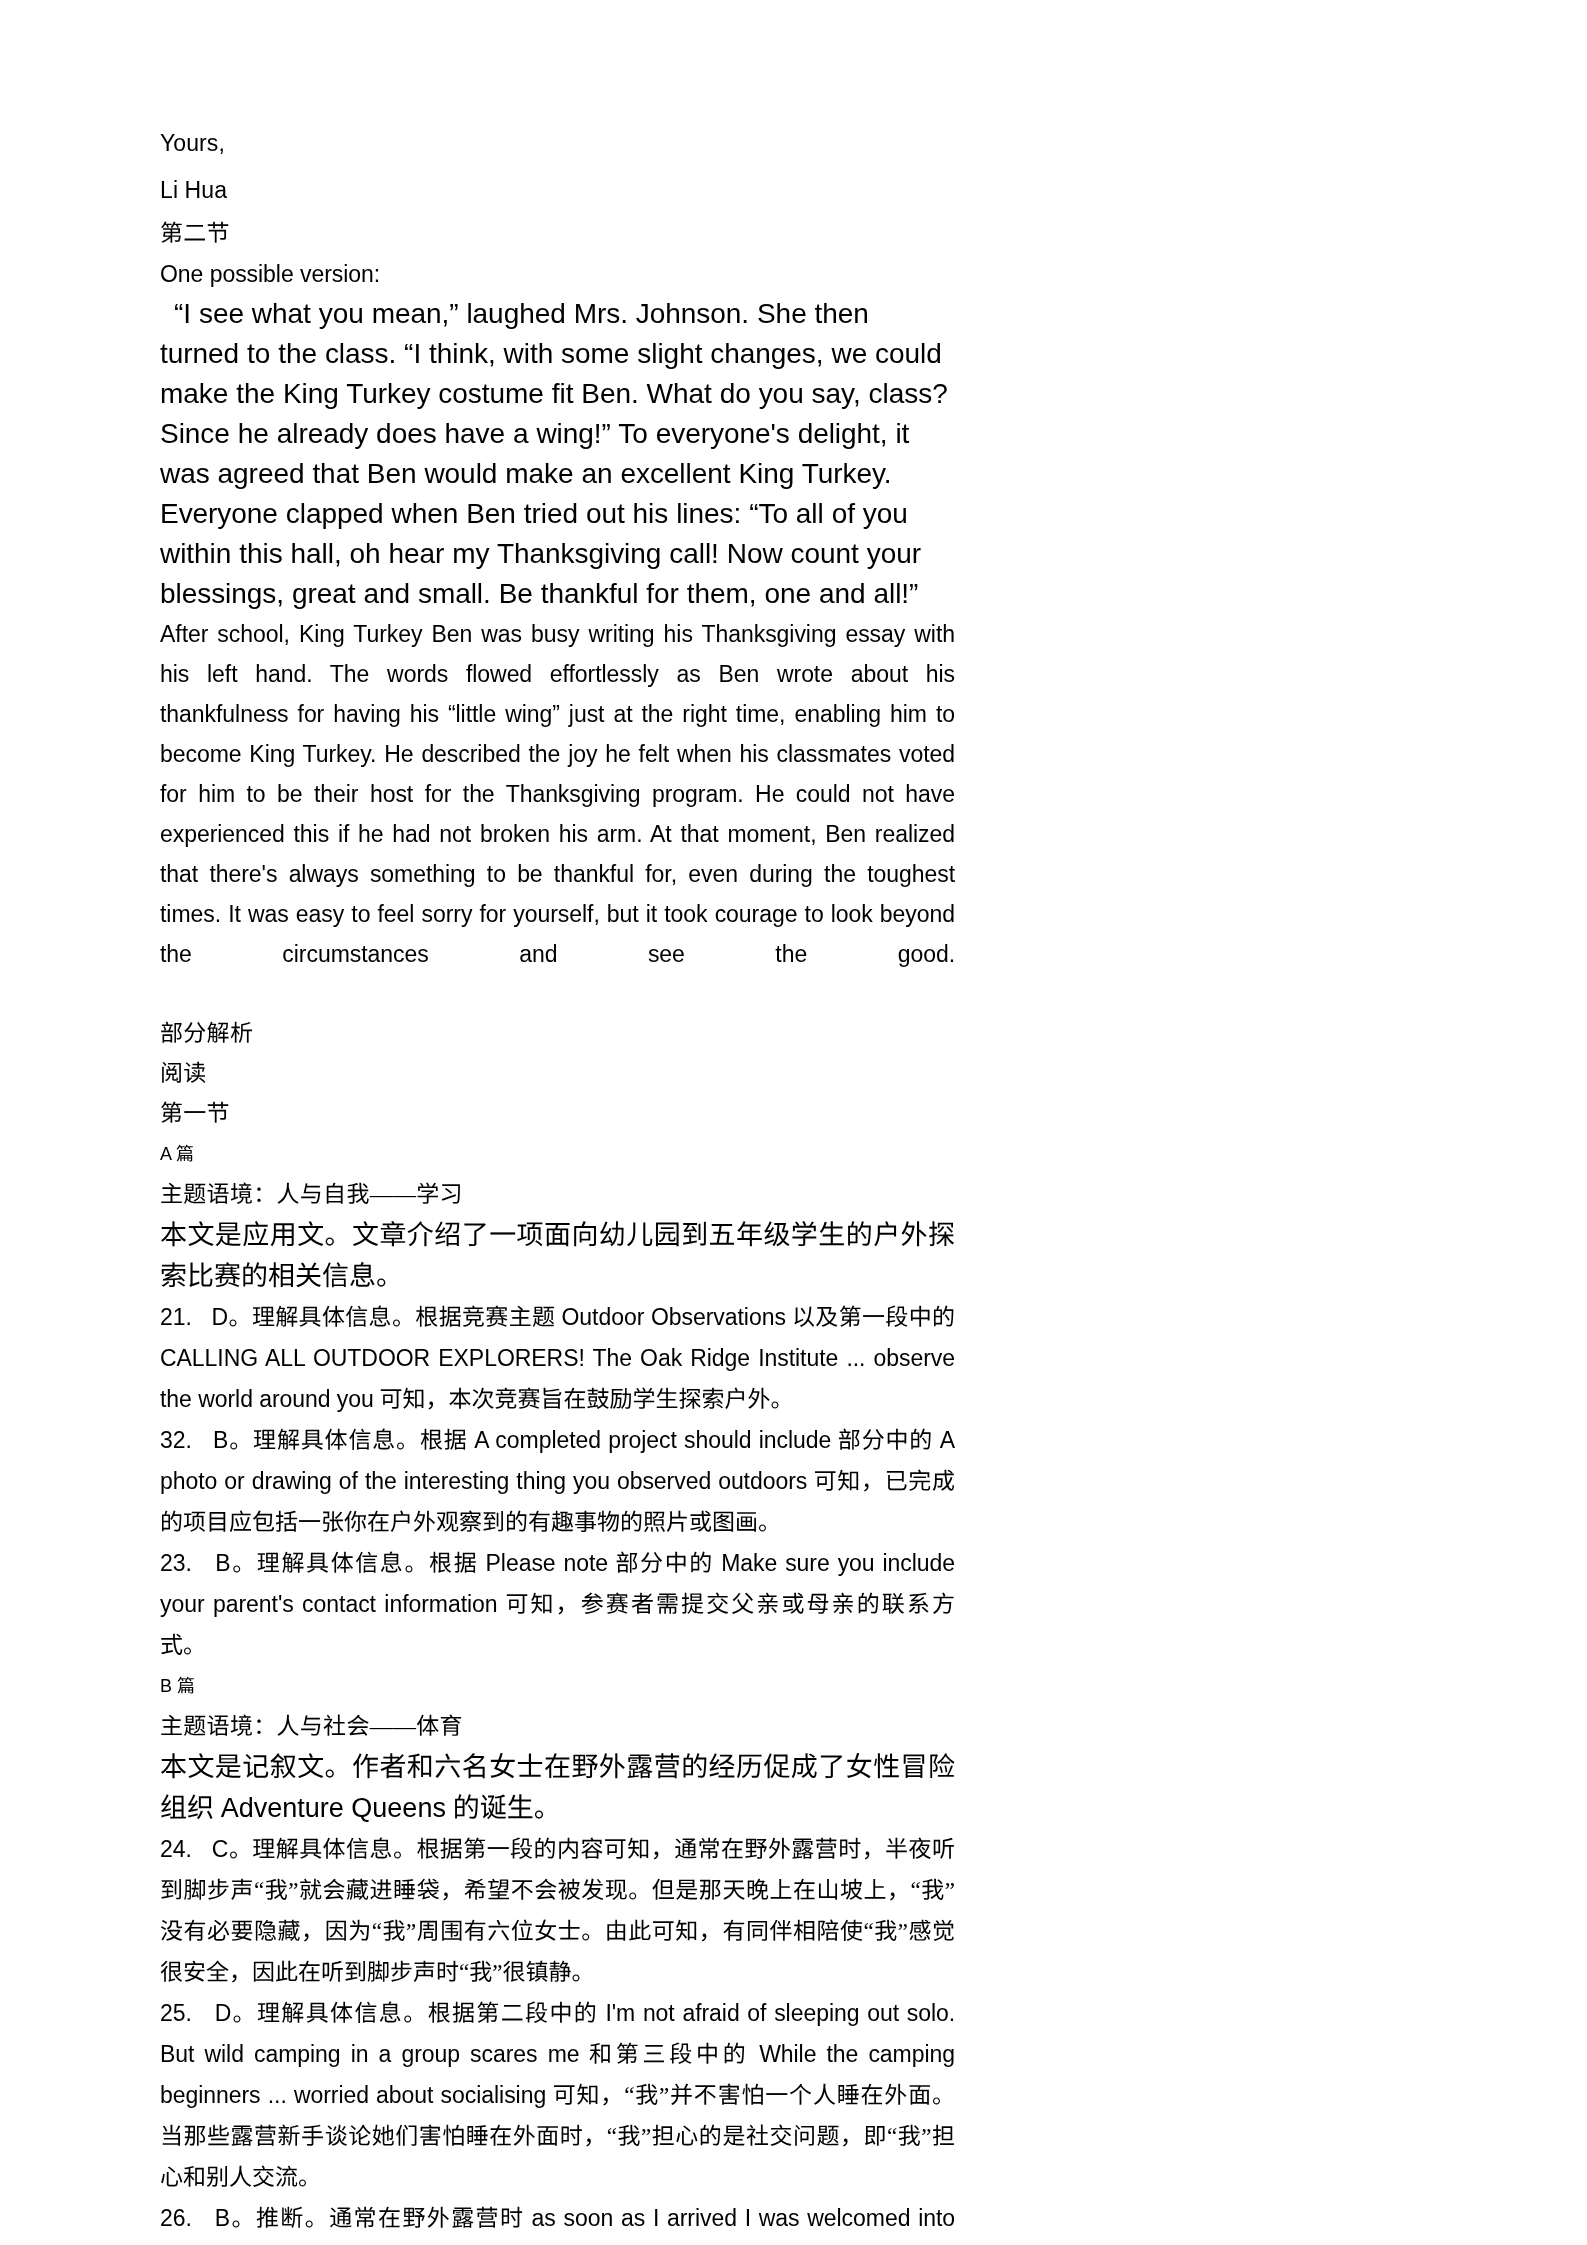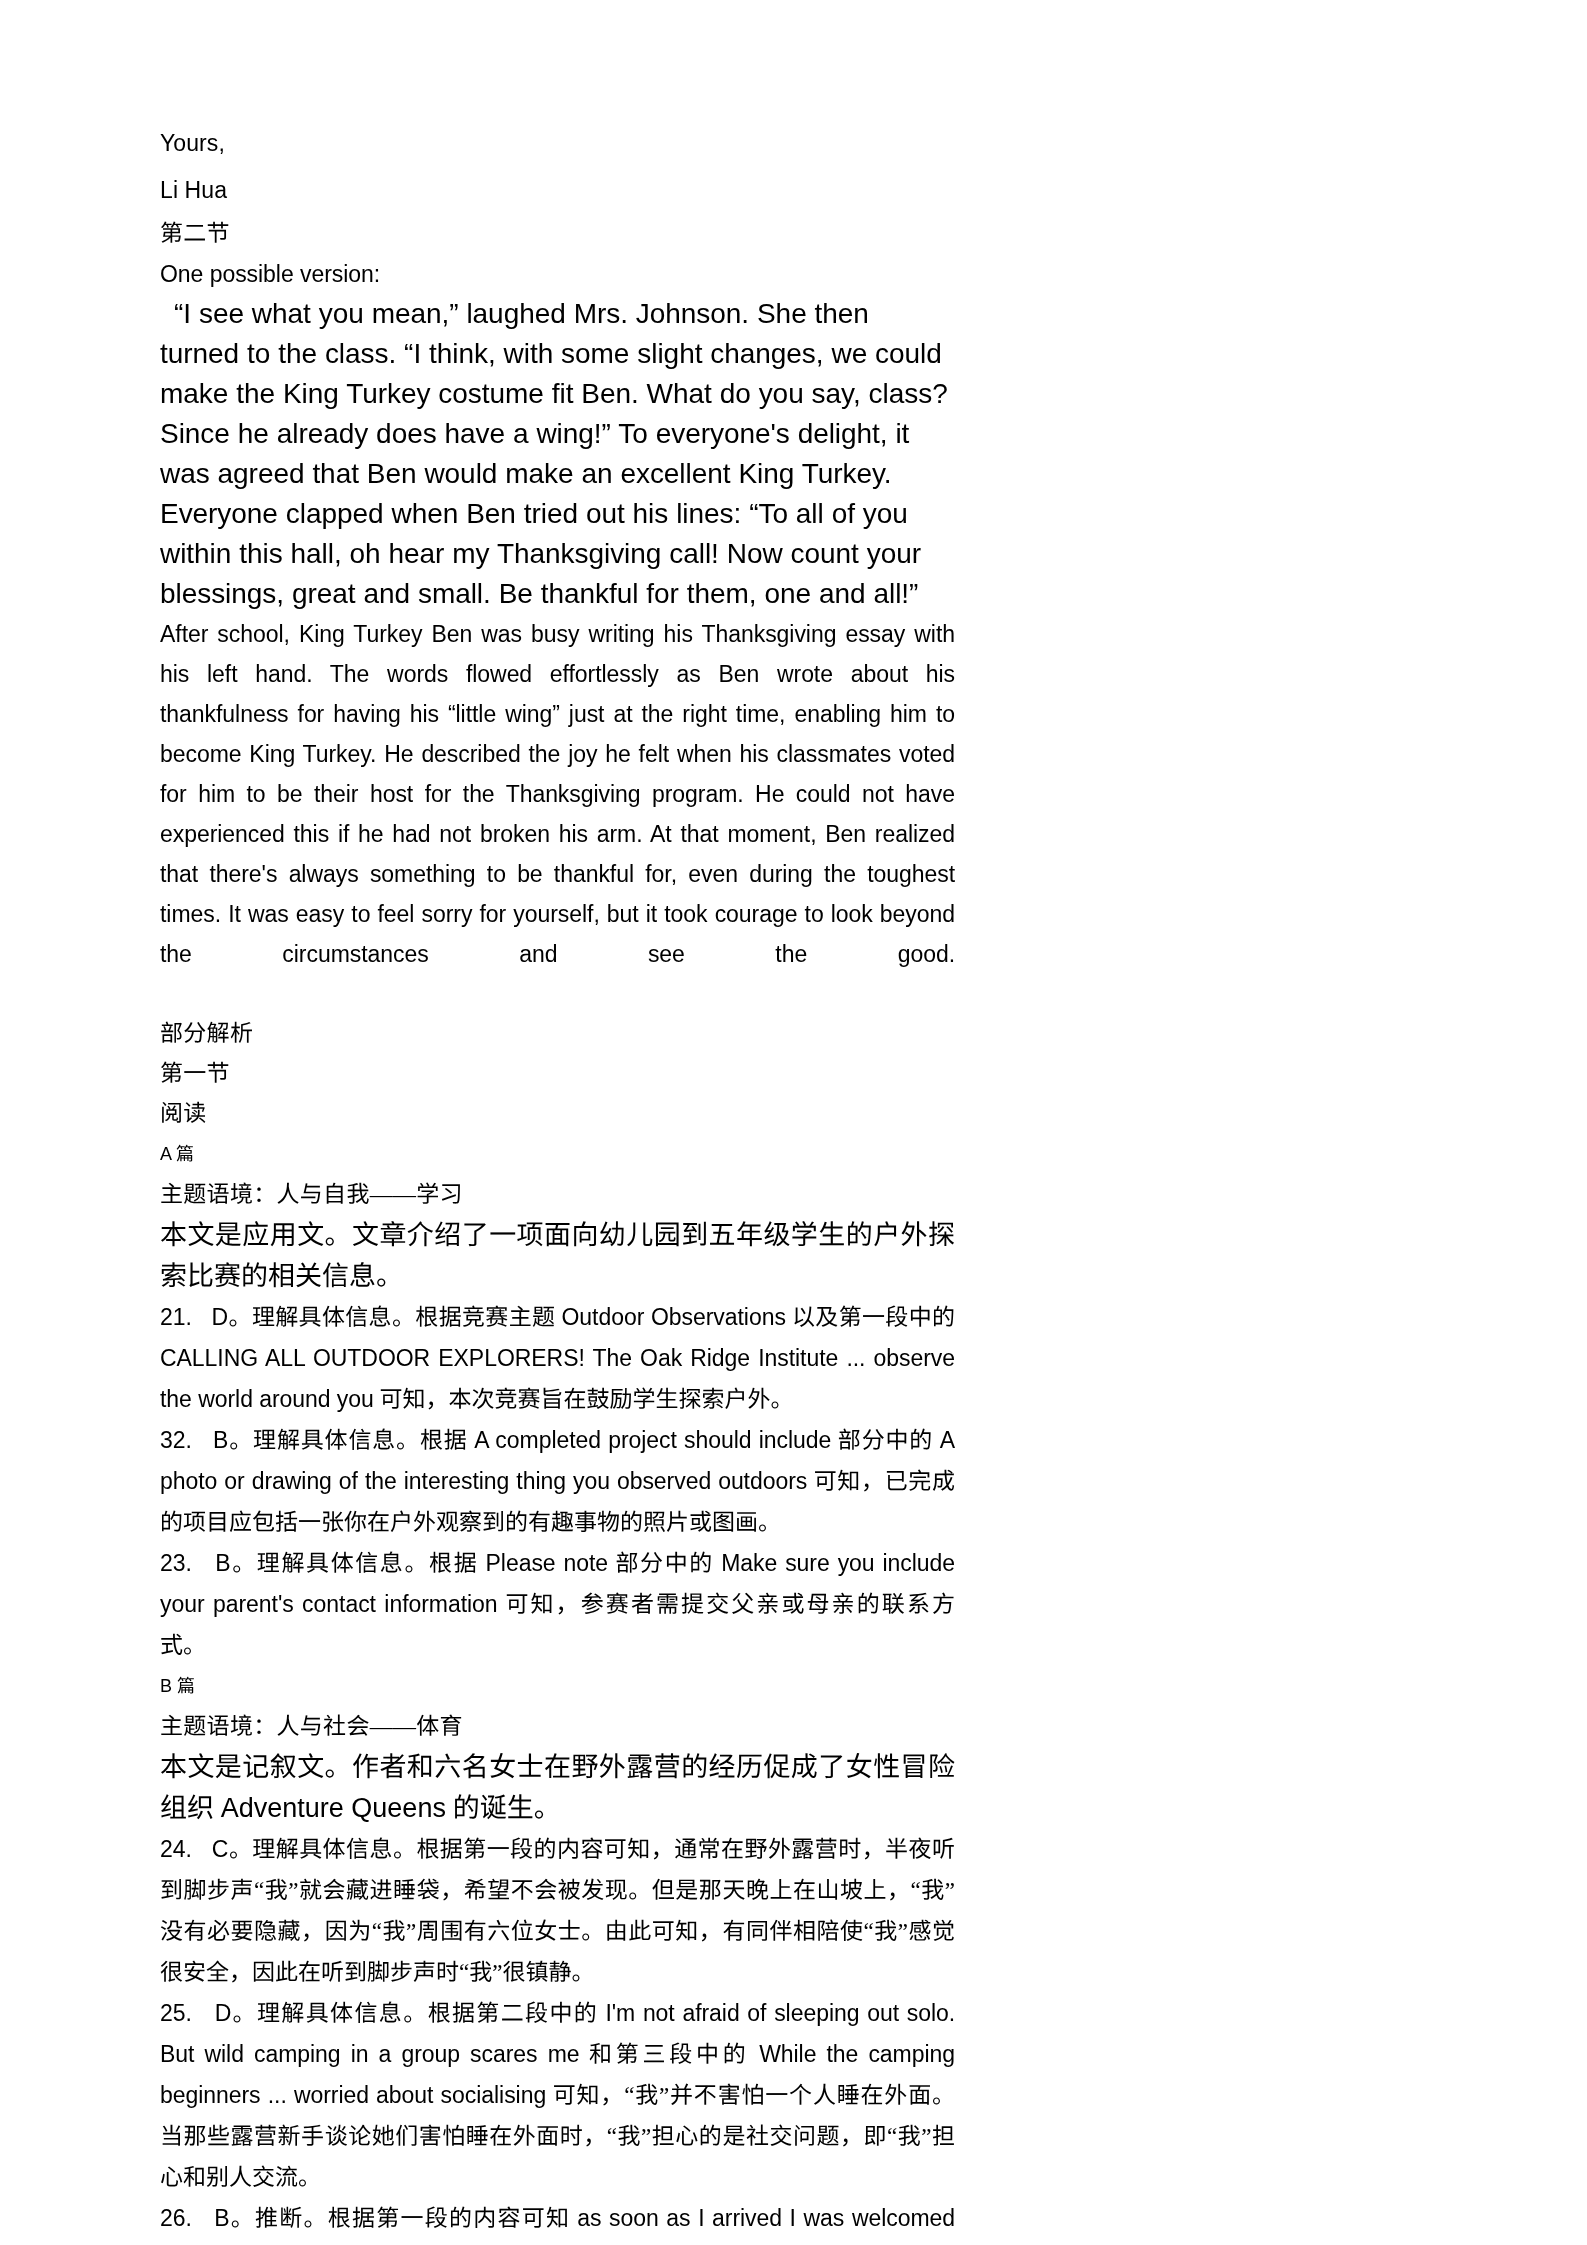--- a/index.html
+++ b/index.html
@@ -125,22 +125,22 @@
 
     <div class="cn-head tight">第二节</div>
 
     <div class="en-line tight">One possible version:</div>
 
     <div class="para-left tight" style="text-indent: 14px;">“I see what you mean,” laughed Mrs. Johnson. She then turned to the class. “I think, with some slight changes, we could make the King Turkey costume fit Ben. What do you say, class? Since he already does have a wing!” To everyone's delight, it was agreed that Ben would make an excellent King Turkey. Everyone clapped when Ben tried out his lines: “To all of you within this hall, oh hear my Thanksgiving call! Now count your blessings, great and small. Be thankful for them, one and all!”</div>
 
     <div class="para-justify tight">After school, King Turkey Ben was busy writing his Thanksgiving essay with his left hand. The words flowed effortlessly as Ben wrote about his thankfulness for having his “little wing” just at the right time, enabling him to become King Turkey. He described the joy he felt when his classmates voted for him to be their host for the Thanksgiving program. He could not have experienced this if he had not broken his arm. At that moment, Ben realized that there's always something to be thankful for, even during the toughest times. It was easy to feel sorry for yourself, but it took courage to look beyond the circumstances and see the good.</div>
 
     <div class="cn-head tight">部分解析</div>
+    <div class="cn-head tight">阅读</div>
     <div class="cn-head tight">第一节</div>
-    <div class="cn-head tight">阅读</div>
 
     <div class="sec-label tight"><span class="lat">A 篇</span></div>
     <div class="cn-head tight">主题语境：人与自我——学习</div>
     <div class="gloss tight">本文是应用文。文章介绍了一项面向幼儿园到五年级学生的户外探索比赛的相关信息。</div>
 
     <div class="expl tight">
       <span class="num">21.</span>
       <span class="num">&nbsp;&nbsp;</span><span class="num">D。</span><span>理解具体信息。</span><span>根据竞赛主题 </span><span class="en">Outdoor Observations</span><span> 以及第一段中的 </span><span class="en">CALLING ALL OUTDOOR EXPLORERS! The Oak Ridge Institute ... observe the world around you</span><span> 可知，本次竞赛旨在鼓励学生探索户外。</span>
     </div>
 
@@ -165,17 +165,17 @@
       <span class="num">&nbsp;&nbsp;</span><span class="num">C。</span><span>理解具体信息。</span><span>根据第一段的内容可知，通常在野外露营时，半夜听到脚步声“我”就会藏进睡袋，希望不会被发现。但是那天晚上在山坡上，“我”没有必要隐藏，因为“我”周围有六位女士。由此可知，有同伴相陪使“我”感觉很安全，因此在听到脚步声时“我”很镇静。</span>
     </div>
 
     <div class="expl tight">
       <span class="num">25.</span>
       <span class="num">&nbsp;&nbsp;</span><span class="num">D。</span><span>理解具体信息。</span><span>根据第二段中的 </span><span class="en">I'm not afraid of sleeping out solo. But wild camping in a group scares me</span><span> 和第三段中的 </span><span class="en">While the camping beginners ... worried about socialising</span><span> 可知，“我”并不害怕一个人睡在外面。当那些露营新手谈论她们害怕睡在外面时，“我”担心的是社交问题，即“我”担心和别人交流。</span>
     </div>
 
     <div class="expl tight">
       <span class="num">26.</span>
-      <span class="num">&nbsp;&nbsp;</span><span class="num">B。</span><span>推断。</span><span>根据第一段的内容可知 </span><span class="en">as soon as I arrived I was welcomed into the fold ... We spent</span>
+      <span class="num">&nbsp;&nbsp;</span><span class="num">B。</span><span>推断。</span><span>通常在野外露营时 </span><span class="en">as soon as I arrived I was welcomed into the fold ... We spent</span>
     </div>
 
   </div>
 </div>
 
 </body></html>

